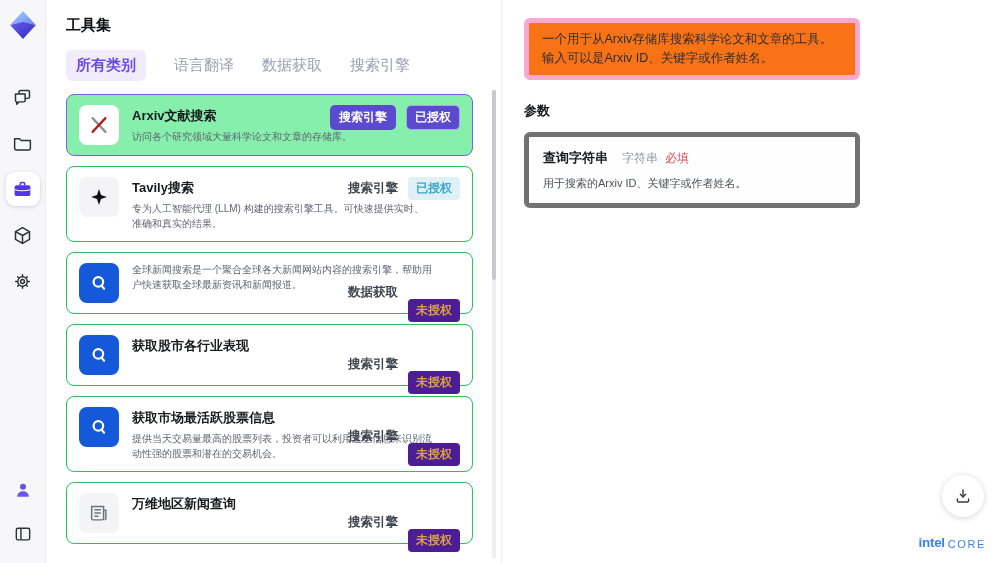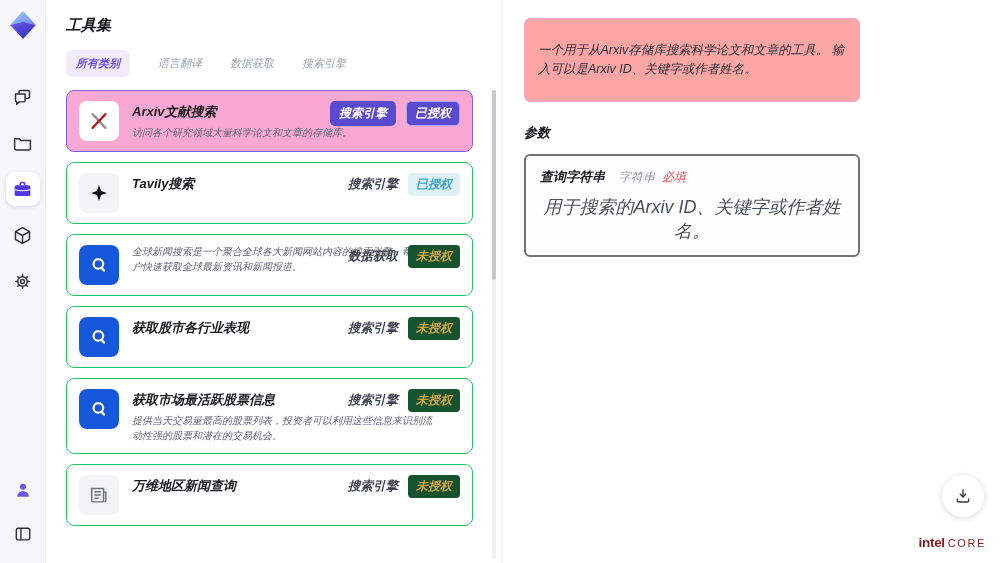--- a/index.html
+++ b/index.html
@@ -1,81 +1,81 @@
 <!DOCTYPE html>
 <html><head>
 <meta charset="utf-8">
 <style>
   * { margin:0; padding:0; box-sizing:border-box; }
   html,body { width:1000px; height:563px; overflow:hidden; background:#fff;
     font-family:"Liberation Sans","DejaVu Sans",sans-serif; }
-  .app { display:flex; width:882px; height:563px;font-style:italic; }
+  .app { display:flex; width:882px; height:563px; }
 
   
   .sidebar { width:46px; background:#f7f7f9; border-right:1px solid #ececf0;
     display:flex; flex-direction:column; align-items:center; padding:10px 0 12px; flex:none; }
   .logo { width:30px; height:30px; margin-bottom:40px; }
   .nav { display:flex; flex-direction:column; gap:12px; align-items:center; }
   .nav-item { width:34px; height:34px; border-radius:9px; display:flex;
     align-items:center; justify-content:center; cursor:pointer; }
   .nav-item.active { background:#fff; box-shadow:0 1px 4px rgba(70,60,140,.20); }
   .spacer { flex:1; }
   .bottom-nav { display:flex; flex-direction:column; gap:10px; align-items:center; }
 
   
   .list-pane { width:456px; flex:none; padding:16px 18px 0 20px; position:relative;
     border-right:1px solid #ededf0; }
   .page-title { font-size:15px; font-weight:800; color:#0f1013; margin-bottom:15px; }
   .tabs { display:flex; align-items:center; gap:28px; margin-bottom:13px; }
-  .tab { font-size:11px; color:#9aa1ac; cursor:pointer; white-space:nowrap; }
+  .tab { font-size:15px; color:#9aa1ac; cursor:pointer; white-space:nowrap; }
   .tab.active { background:#f1ecfc; color:#6a4be8; font-weight:700;
     padding:6px 10px; border-radius:6px; }
   .cards { padding-right:10px; }
   .card { display:flex; gap:13px; background:#fff; border:1px solid #22c55e;
     border-radius:8px; padding:10px 12px; margin-bottom:10px; position:relative; cursor:pointer; }
-  .card.selected { border:1.5px solid #7e5df2; background:#f9a8d4; }
+  .card.selected { border:1.5px solid #7e5df2; background:#86efac; }
   .card-icon { width:40px; height:40px; border-radius:8px; flex:none;
     display:flex; align-items:center; justify-content:center; }
   .icon-white { background:#fff; }
   .icon-gray  { background:#f4f4f6; }
   .icon-blue  { background:#1558da; }
   .card-title { font-size:13px; font-weight:700; color:#191a1e; margin:2px 0 5px; }
   .card-desc  { font-size:10px; color:#5f6470; line-height:1.45; max-width:300px; }
   .card-badges { position:absolute; top:10px; right:12px; display:flex; gap:10px; align-items:center; }
   .badge-solid { background:#5a4ad0; color:#fff; font-size:12px; font-weight:600;
     padding:4px 9px; border-radius:5px; }
   .badge-solid.outlined { border:1px solid #b0a5f2; padding:3px 8px; }
   .cat-text { font-size:12.5px; color:#41454f; font-weight:600; }
   .pill { font-size:12px; padding:3px 8px; border-radius:4px; font-weight:600; }
   .pill-blue   { background:#dff0f7; color:#3ba7cd; }
-  .pill-yellow { background:#14532d; color:#d6a140; }
+  .pill-yellow { background:#4c1d95; color:#d6a140;margin-top:36px; }
   .scroll-track { position:absolute; right:5px; top:90px; bottom:4px; width:4px;
     background:#f0f0f3; border-radius:2px; }
   .scroll-thumb { width:4px; height:190px; background:#c8c8ce; border-radius:2px; cursor:grab; }
 
   
   .detail-pane { flex:1; padding:18px 22px; }
   .detail-title { font-size:14px; font-weight:800; color:#0f1013; margin-bottom:21px; }
   .section-head { font-size:13px; font-weight:800; color:#16171b; margin-bottom:12px; }
-  .info-box { border:1px solid #f9a8d4; border-radius:6px; background:#fca5a5;
-    padding:22px 13px; font-size:12.5px; color:#2c2f36; margin-bottom:22px; line-height:1.5; }
-  .param-box { border:2px solid #737373; border-radius:6px; background:#fffefe;
+  .info-box { border:5px solid #f9a8d4; border-radius:6px; background:#f97316;
+    padding:7px 13px; font-size:12.5px; color:#2c2f36; margin-bottom:22px; line-height:1.5; }
+  .param-box { border:5px solid #737373; border-radius:6px; background:#fffefe;
     padding:12px 14px; }
   .param-head { display:flex; align-items:baseline; gap:7px; margin-bottom:9px; }
   .param-name { font-size:13px; font-weight:800; color:#191a1e; }
   .param-type { font-size:12px; color:#8d929c;margin-left:7px; }
   .param-required { font-size:12px; color:#e14b52; }
-  .param-desc { font-size:18px; color:#4a4f58;text-align:center; }
+  .param-desc { font-size:11px; color:#4a4f58; }
 
   
   .fab { position:fixed; right:16px; bottom:46px; width:42px; height:42px;
     border-radius:50%; background:#fff; box-shadow:0 1px 6px rgba(0,0,0,.16);
     display:flex; align-items:center; justify-content:center; cursor:pointer; }
-  .intel-brand { position:fixed; right:14px; bottom:13px; color:#7f1d1d;
-    display:flex; align-items:center; gap:3px; }
+  .intel-brand { position:fixed; right:14px; bottom:13px; color:#3b82f6;
+    display:flex; align-items:flex-end; gap:3px; }
   .intel-left { font-size:13.5px; font-weight:700; letter-spacing:-.3px; }
   .intel-right { font-size:11px; font-weight:400; letter-spacing:1.6px; text-transform:uppercase; }
 </style>
 </head>
 <body>
 
 <div class="app">
 
   <div class="sidebar">
     <svg class="logo" viewBox="0 0 28 28">
@@ -175,20 +175,21 @@
       </div>
 
       <div class="card">
         <div class="card-icon icon-gray">
           <svg width="20" height="20" viewBox="0 0 24 24" fill="#111216">
             <polygon points="12,2.5 14.4,9.6 21.5,12 14.4,14.4 12,21.5 9.6,14.4 2.5,12 9.6,9.6"></polygon>
           </svg>
         </div>
         <div class="card-text">
           <div class="card-title">Tavily搜索</div>
+          <div class="card-desc">专为人工智能代理 (LLM) 构建的搜索引擎工具。可快速提供实时、准确和真实的结果。</div>
         </div>
         <div class="card-badges">
           <span class="cat-text">搜索引擎</span>
           <span class="pill pill-blue">已授权</span>
         </div>
       </div>
 
       <div class="card">
         <div class="card-icon icon-blue">
           <svg width="22" height="22" viewBox="0 0 24 24" fill="none" stroke="#fff" stroke-width="2.4" stroke-linecap="round">

